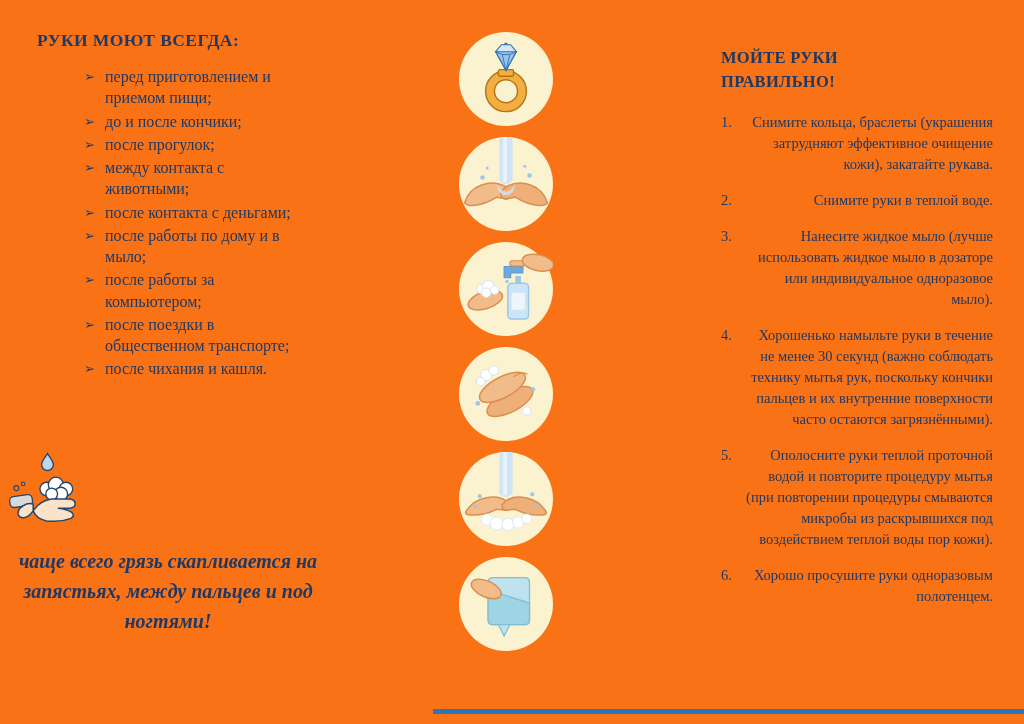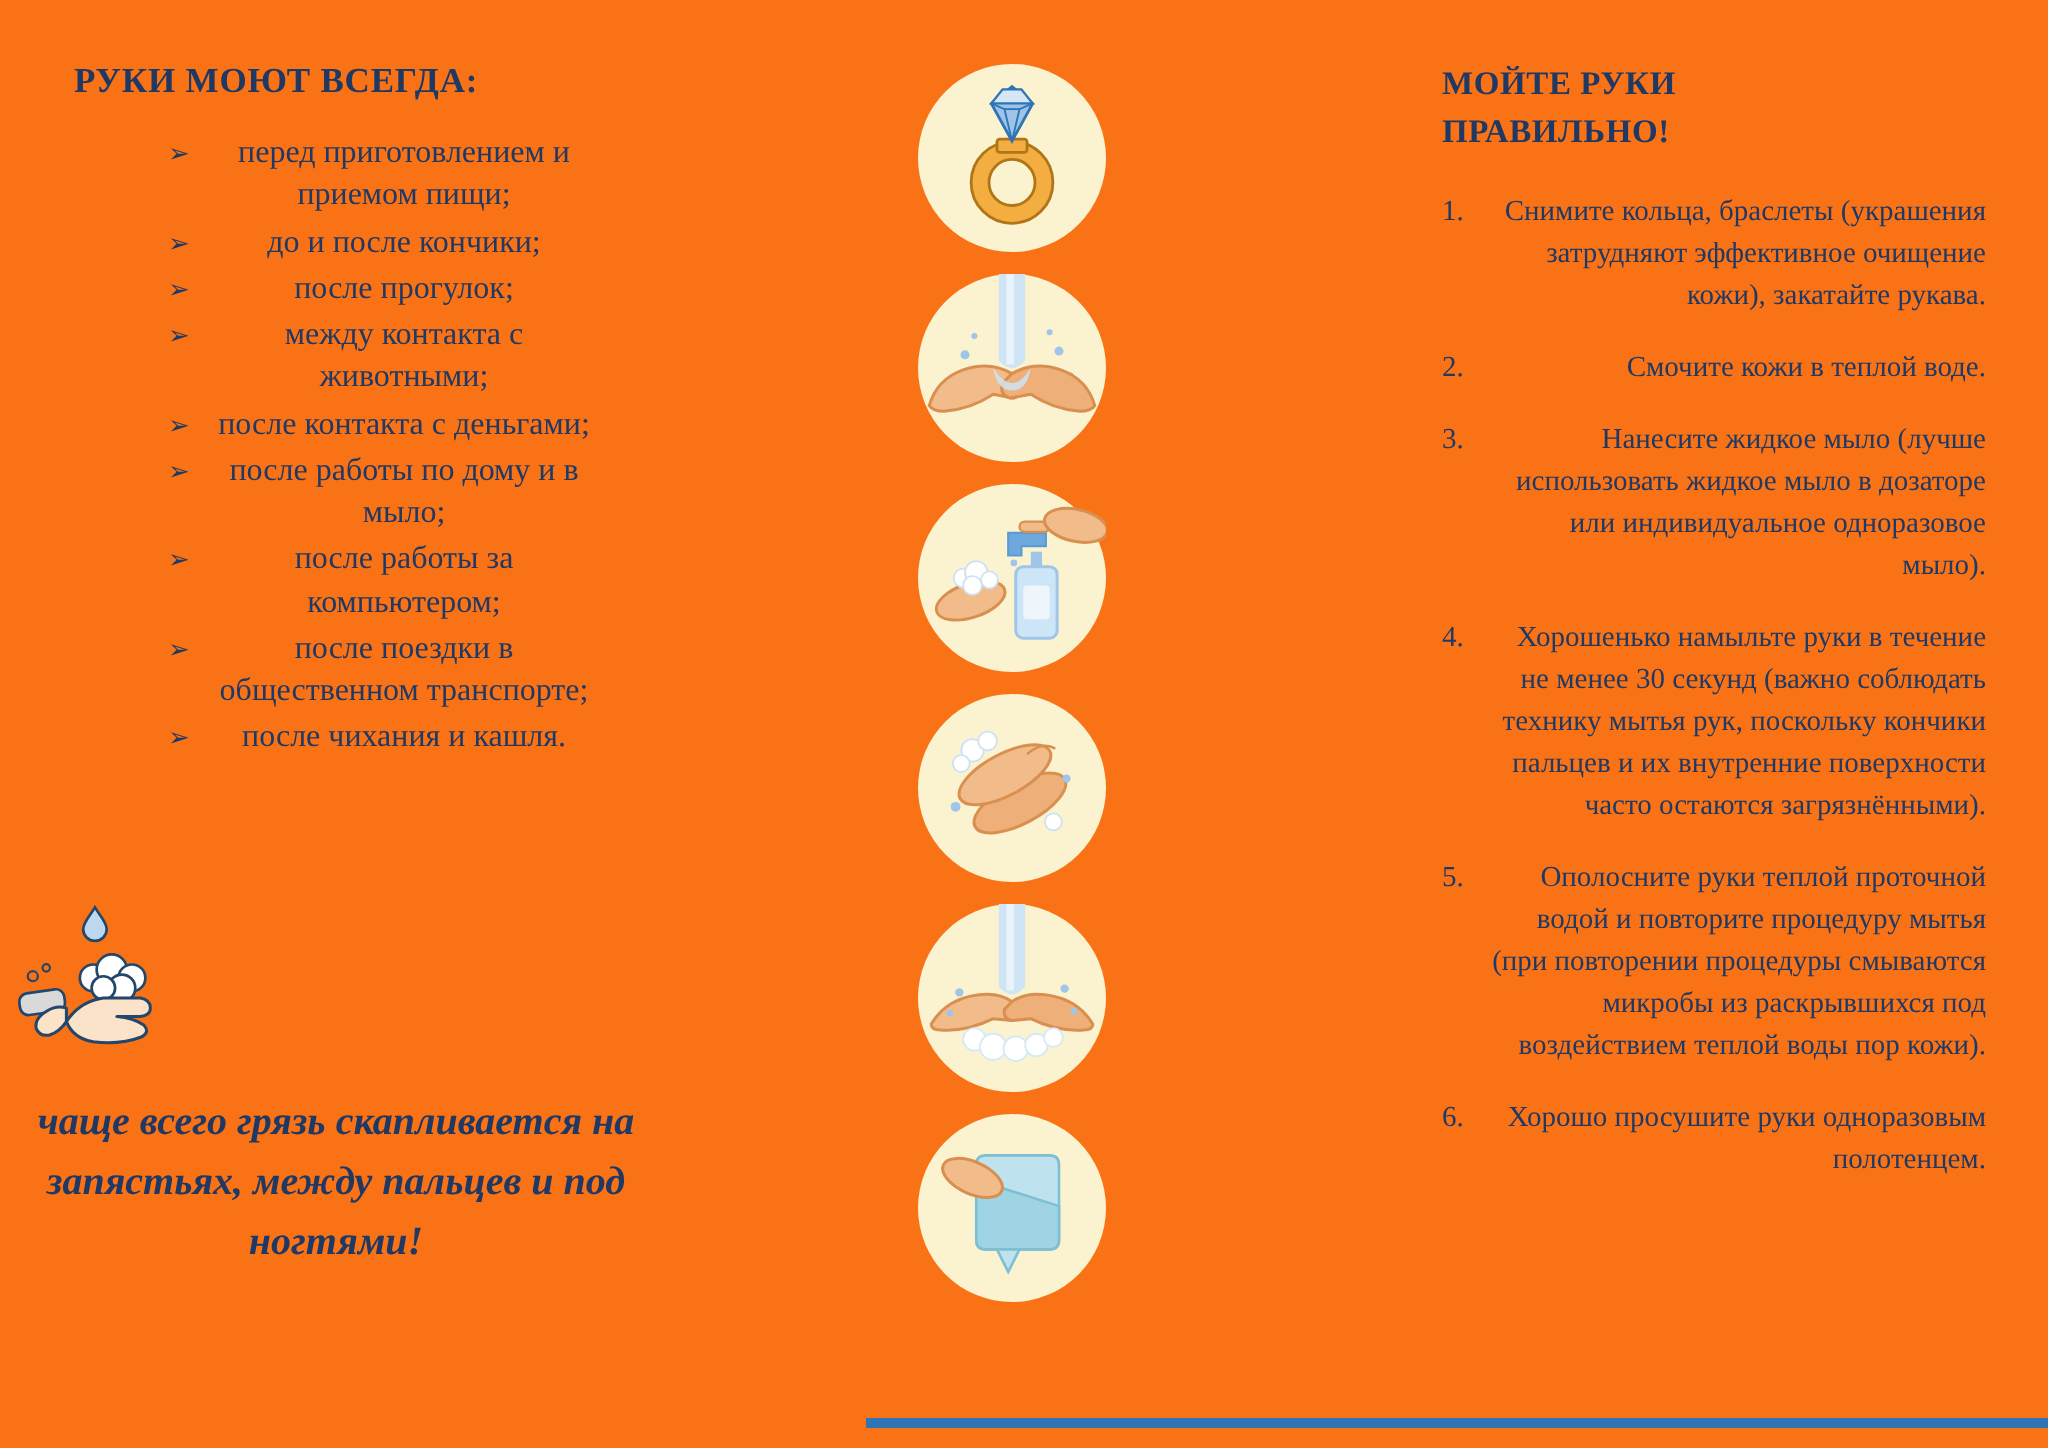--- a/index.html
+++ b/index.html
@@ -8,37 +8,37 @@
     position:relative; width:1024px; height:724px; background:#f97316;
     font-family:"Liberation Serif","DejaVu Serif",serif;
     color:#1f3864; overflow:hidden;
   }
   
   .left-col { position:absolute; left:37px; top:30px; width:275px; }
   .left-col h2 { font-size:17.5px; font-weight:bold; letter-spacing:0.4px; }
   .left-col ul { list-style:none; margin:15px 0 0 47px; width:215px; }
   .left-col li { display:flex; font-size:16px; line-height:1.33; margin-bottom:2px; }
   .left-col .marker { flex:none; width:21px; font-size:13px; padding-top:2px; }
-  .left-col .item-text { flex:1;text-align:center; }
+  .left-col .item-text { flex:1; }
   .hand-icon { position:absolute; left:6px; top:452px; width:88px; height:84px; }
   .hand-icon svg { width:100%; height:100%; }
   .note {
     position:absolute; left:18px; top:546px; width:300px;
     font-style:italic; font-weight:bold; font-size:20px;
     line-height:1.5; text-align:center;
   }
   
   .steps { position:absolute; left:459px; top:32px; display:flex; flex-direction:column; gap:11px; }
   .step { width:94px; height:94px; }
   .step svg { width:100%; height:100%; display:block; }
   
   .right-col { position:absolute; left:721px; top:30px; width:272px; }
   .right-col h2 {
     font-size:16.5px; font-weight:bold; letter-spacing:0.3px;
-    line-height:1.45; white-space:pre-line;
+    line-height:1.45; white-space:pre-line;margin-top:16px;
   }
   .right-col ol { list-style:none; margin-top:18px; }
   .right-col li { display:flex; font-size:14.5px; line-height:1.45; margin-bottom:15px; }
   .right-col .marker { flex:none; width:25px; }
   .right-col .item-text { flex:1;text-align:right; }
   
   .bottom-rule { position:absolute; left:433px; right:0; bottom:10px; height:5px; background:#2e75b6; }
 </style>
 </head>
 <body>
@@ -223,21 +223,21 @@
   <section class="right-col">
     <h2>МОЙТЕ РУКИ
 ПРАВИЛЬНО!</h2>
     <ol>
         <li>
           <span class="marker">1.</span>
           <span class="item-text">Снимите кольца, браслеты (украшения затрудняют эффективное очищение кожи), закатайте рукава.</span>
         </li>
         <li>
           <span class="marker">2.</span>
-          <span class="item-text">Смочите кожи в теплой воде.</span>
+          <span class="item-text">Снимите руки в теплой воде.</span>
         </li>
         <li>
           <span class="marker">3.</span>
           <span class="item-text">Нанесите жидкое мыло (лучше использовать жидкое мыло в дозаторе или индивидуальное одноразовое мыло).</span>
         </li>
         <li>
           <span class="marker">4.</span>
           <span class="item-text">Хорошенько намыльте руки в течение не менее 30 секунд (важно соблюдать технику мытья рук, поскольку кончики пальцев и их внутренние поверхности часто остаются загрязнёнными).</span>
         </li>
         <li>

